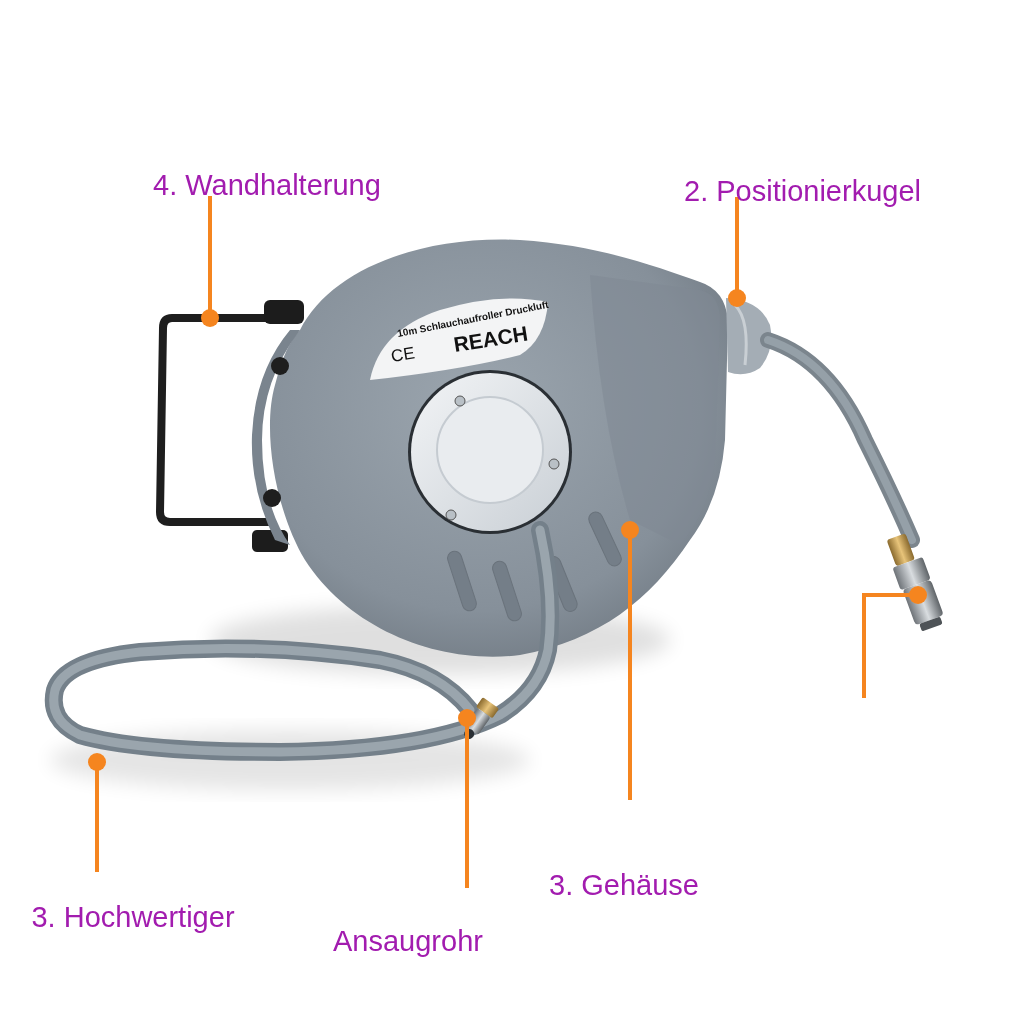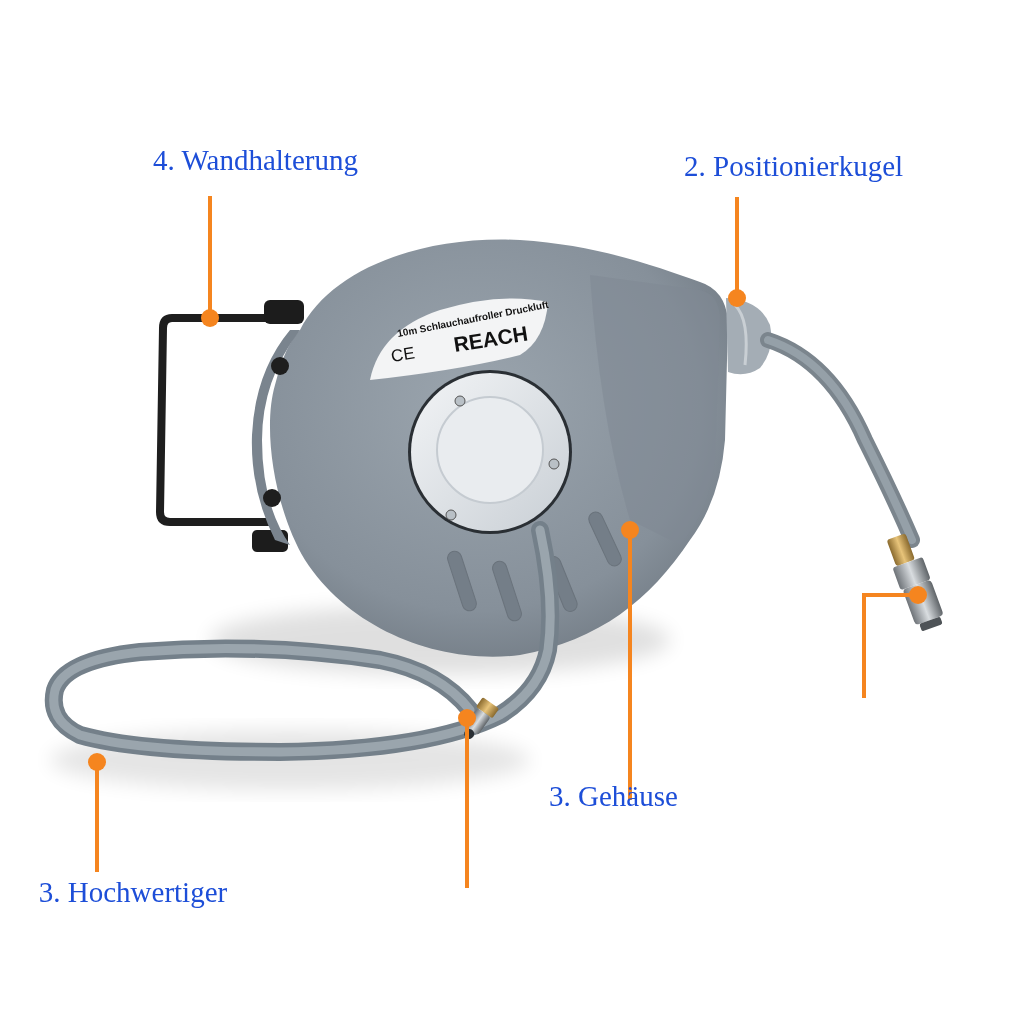--- a/index.html
+++ b/index.html
@@ -1,21 +1,21 @@
 <!DOCTYPE html>
 <html><head>
 <meta charset="utf-8">
 <style>
   html, body { margin: 0; padding: 0; background: #ffffff; }
   body { width: 1024px; height: 1024px; position: relative; overflow: hidden;
          font-family: "Liberation Sans", sans-serif; }
   .stage { position: absolute; left: 0; top: 0; width: 1024px; height: 1024px; }
   svg.art { position: absolute; left: 0; top: 0; }
-  .label { position: absolute; color: #1d4ed8; font-size: 29px; line-height: 36px;
-           font-family: Liberation Serif, serif; white-space: nowrap; }
+  .label { position: absolute; color: #a21caf; font-size: 29px; line-height: 36px;
+           font-family: Liberation Sans, sans-serif; white-space: nowrap; margin-top: 25px; }
   .label.center { text-align: center; }
   .sticker-sub { font-family: "Liberation Sans", sans-serif; font-weight: bold; font-size: 10px; fill: #111; }
   .sticker-main { font-family: "Liberation Sans", sans-serif; font-weight: bold; font-size: 21px; fill: #111; }
   .sticker-ce { font-family: "Liberation Sans", sans-serif; font-size: 17px; fill: #111; }
 </style>
 </head>
 <body>
 
 <div class="stage">
 
@@ -144,22 +144,23 @@
       <circle cx="737" cy="298" r="9"></circle>
       <circle cx="918" cy="595" r="9"></circle>
       <circle cx="630" cy="530" r="9"></circle>
       <circle cx="97" cy="762" r="9"></circle>
       <circle cx="467" cy="718" r="9"></circle>
     </g>
   </svg>
 
   <div class="label" style="left:153px; top:142px;">4. Wandhalterung</div>
   <div class="label" style="left:684px; top:148px;text-align:center;">2. Positionierkugel</div>
-  <div class="label" style="left:549px; top:778px;">3. Gehäuse</div>
+  <div class="label" style="left:549px; top:842px;">3. Gehäuse</div>
 
   <div class="label center" style="left:18px; top:874px; width:230px;">
     <div>3. Hochwertiger</div>
   </div>
 
   <div class="label" style="left:297px; top:898px;">
+    <div style="padding-left:36px;">Ansaugrohr</div>
   </div>
 
 </div>
 
 </body></html>

